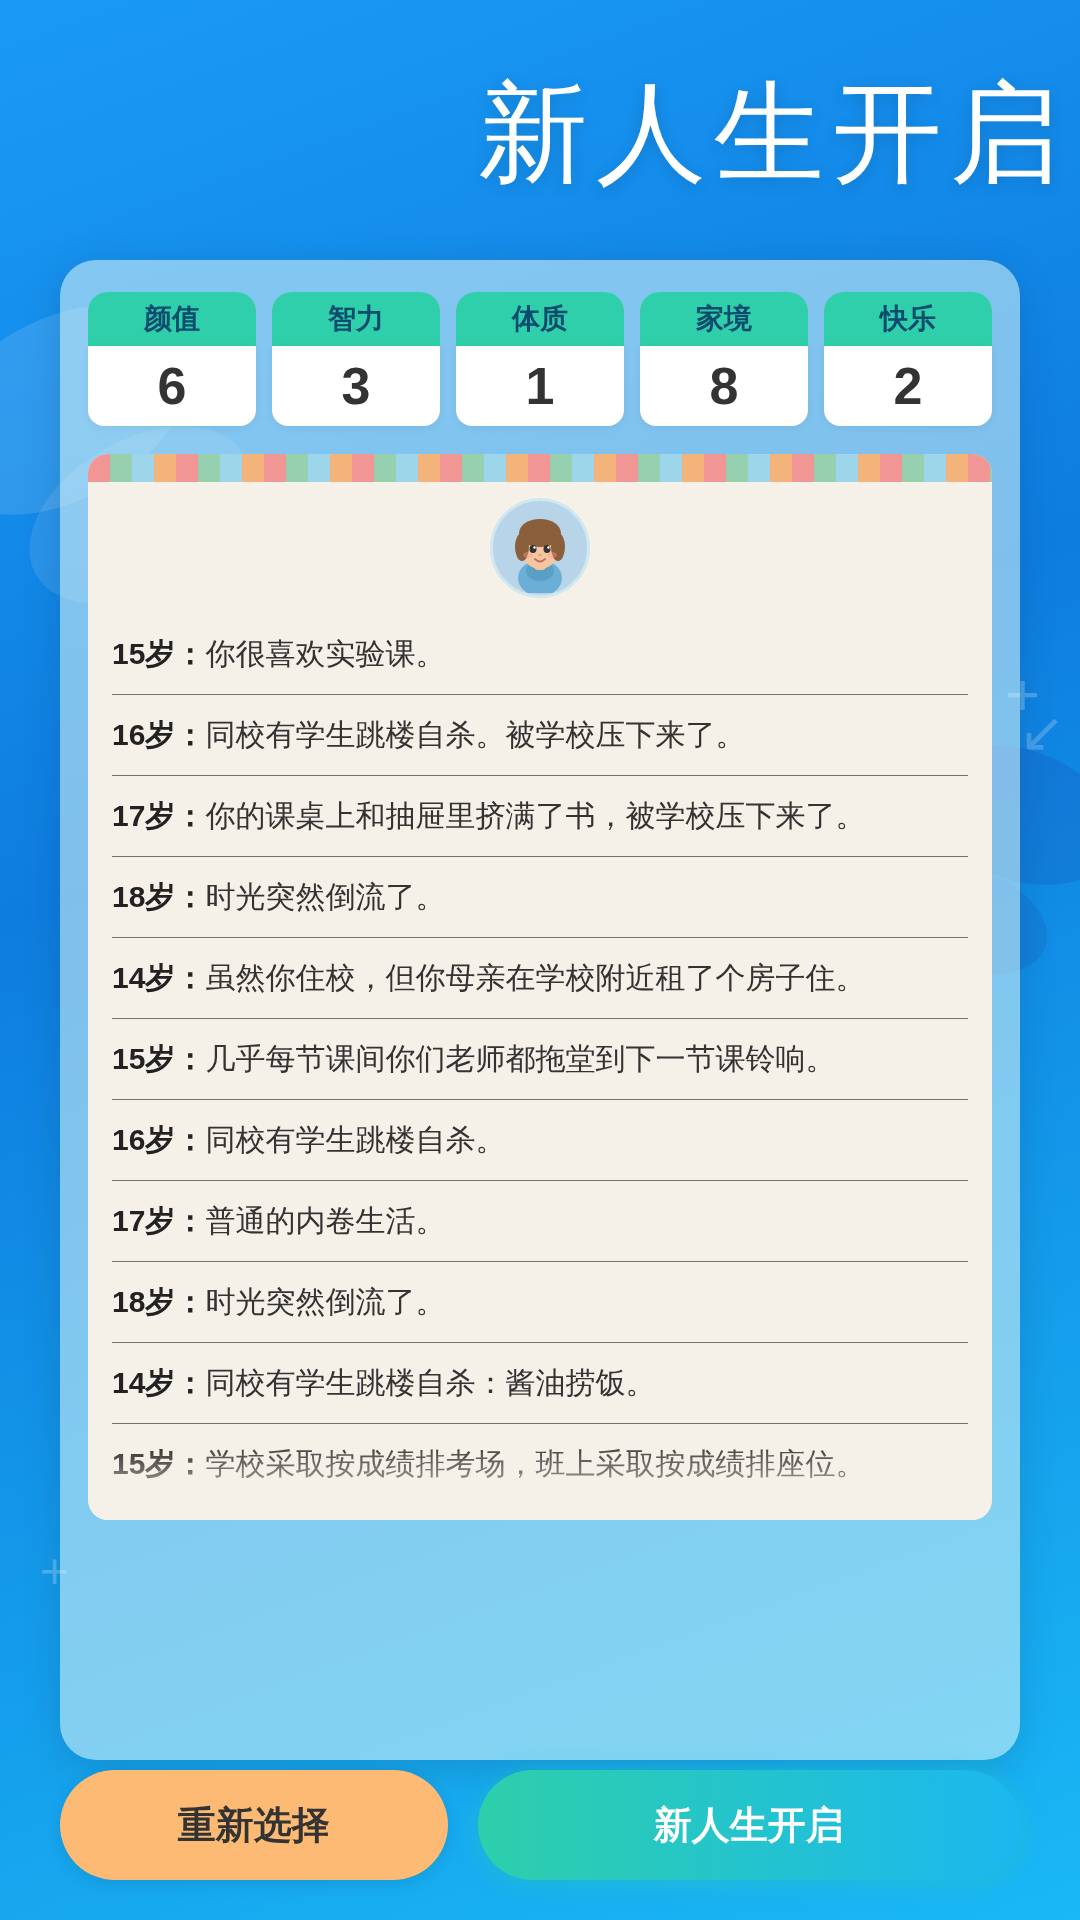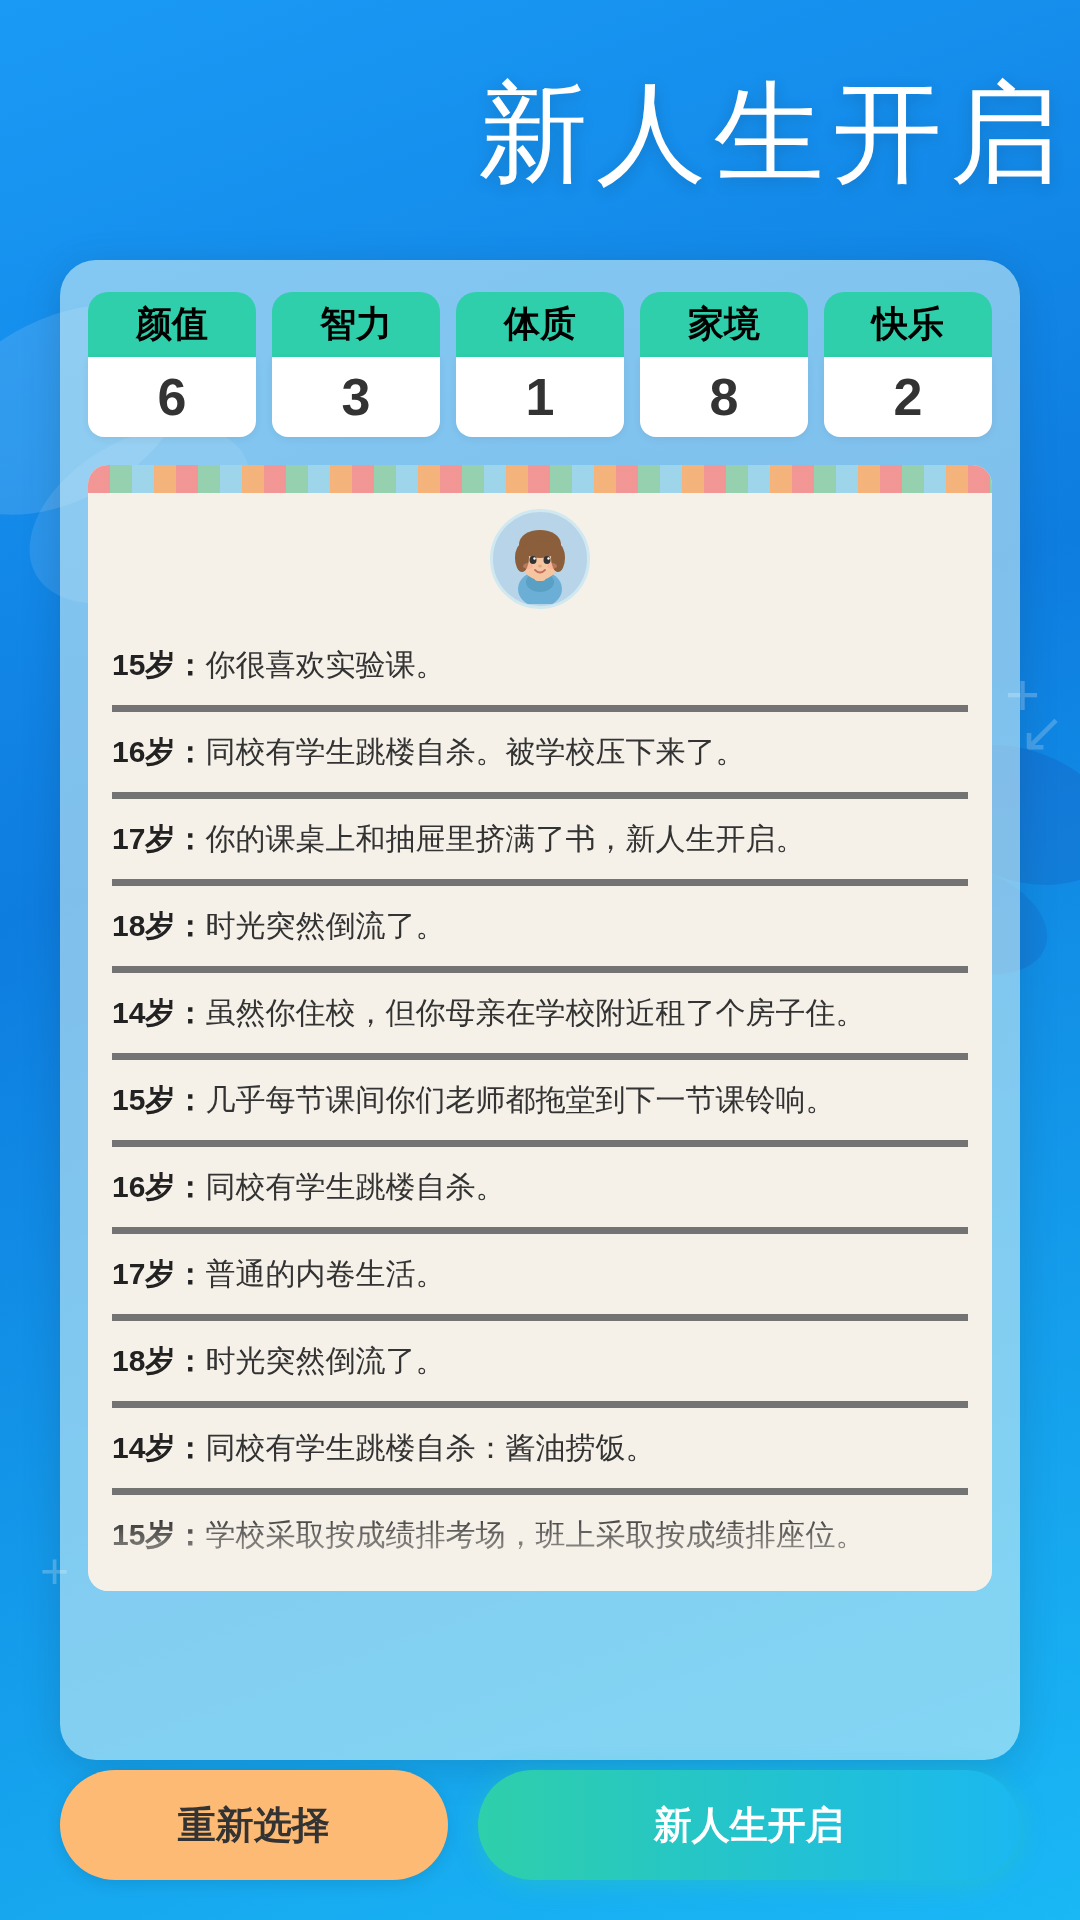--- a/index.html
+++ b/index.html
@@ -109,22 +109,22 @@
       margin-bottom: 28px;
     }
     .stat-item {
       flex: 1;
       display: flex;
       flex-direction: column;
       align-items: center;
     }
     .stat-label {
       background: #2ecfaa;
-      color: #000000;
-      font-size: 36px;
+      color: #0c4a6e;
+      font-size: 28px;
       font-weight: 700;
       padding: 8px 0;
       width: 100%;
       text-align: center;
       border-radius: 20px 20px 0 0;
     }
     .stat-value {
       background: white;
       font-size: 52px;
       font-weight: 700;
@@ -182,21 +182,21 @@
     }
 
     
     .story-list {
       padding: 0 24px;
       max-height: 980px;
       overflow: hidden;
     }
     .story-item {
       padding: 16px 0;
-      border-bottom: 7px solid #737373;
+      border-bottom: 1px solid #737373;
       font-size: 30px;
       color: #333;
       line-height: 1.6;
     }
     .story-item:last-child {
       border-bottom: none;
     }
     .story-item .age {
       font-weight: 600;
       color: #222;
@@ -323,21 +323,21 @@
 
           <ellipse cx="45" cy="52" rx="2" ry="1.5" fill="rgba(200,130,100,0.4)"></ellipse>
         </svg>
       </div>
     </div>
 
     <div class="story-list">
 
     <div class="story-item"><span class="age">15岁：</span><span>你很喜欢实验课。</span></div>
         <div class="story-item"><span class="age">16岁：</span><span>同校有学生跳楼自杀。被学校压下来了。</span></div>
-        <div class="story-item"><span class="age">17岁：</span><span>你的课桌上和抽屉里挤满了书，新人生开启。</span></div>
+        <div class="story-item"><span class="age">17岁：</span><span>你的课桌上和抽屉里挤满了书，被学校压下来了。</span></div>
         <div class="story-item"><span class="age">18岁：</span><span>时光突然倒流了。</span></div>
         <div class="story-item"><span class="age">14岁：</span><span>虽然你住校，但你母亲在学校附近租了个房子住。</span></div>
         <div class="story-item"><span class="age">15岁：</span><span>几乎每节课间你们老师都拖堂到下一节课铃响。</span></div>
         <div class="story-item"><span class="age">16岁：</span><span>同校有学生跳楼自杀。</span></div>
         <div class="story-item"><span class="age">17岁：</span><span>普通的内卷生活。</span></div>
         <div class="story-item"><span class="age">18岁：</span><span>时光突然倒流了。</span></div>
         <div class="story-item"><span class="age">14岁：</span><span>同校有学生跳楼自杀：酱油捞饭。</span></div>
         <div class="story-item"><span class="age">15岁：</span><span>学校采取按成绩排考场，班上采取按成绩排座位。</span></div>
       </div>
 

